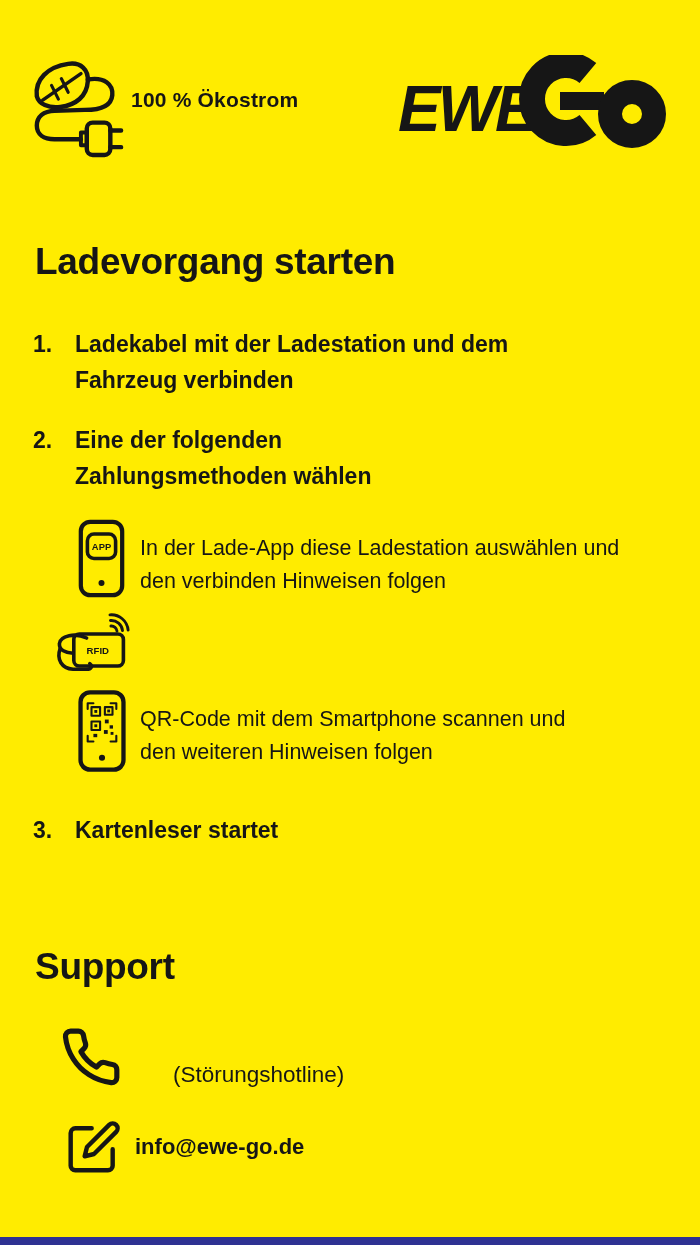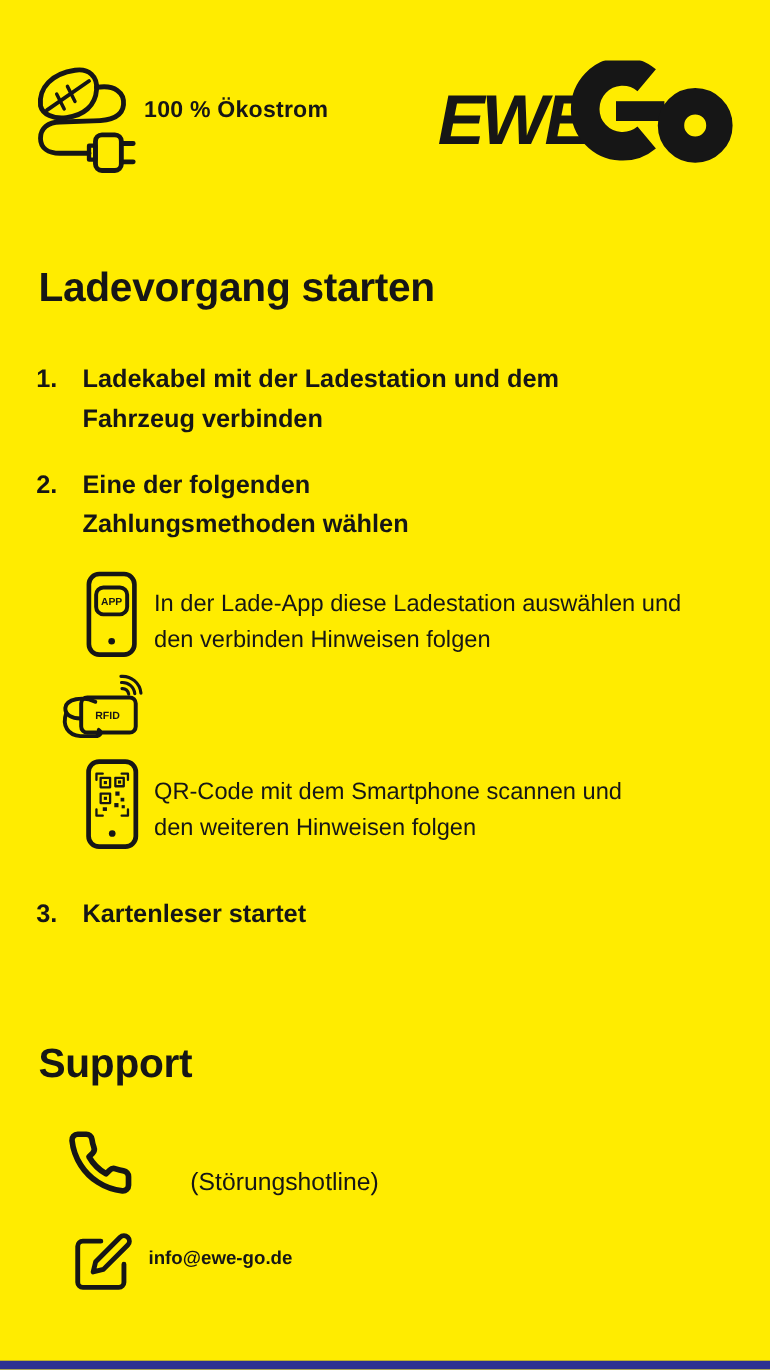--- a/index.html
+++ b/index.html
@@ -49,21 +49,21 @@
   .pm-rfid-icon{left:53px;top:611px;width:80px;height:70px;}
   .pm-rfid-text{left:140px;top:634px;max-width:520px;}
   .pm-qr-icon{left:77px;top:689px;width:50px;height:84px;}
   .pm-qr-text{left:140px;top:703px;max-width:460px;}
 
   
   .sup-phone-icon{left:60px;top:1026px;width:62px;height:62px;}
   .sup-phone-number{left:137px;top:1032px;font-size:22.5px;font-weight:800;}
   .sup-phone-label{left:137px;top:1062px;font-size:22.5px;font-weight:400;margin-left:36px;}
   .sup-mail-icon{left:66px;top:1116px;width:56px;height:62px;}
-  .sup-mail-text{left:135px;top:1134px;font-size:17px;font-weight:800;}
+  .sup-mail-text{left:135px;top:1134px;font-size:22px;font-weight:800;}
 
   .footer-bar{left:0;right:0;bottom:0;height:8px;background:var(--footer-bar);}
 </style>
 </head>
 <body>
 
 <div class="page">
 
   <svg class="abs eco-icon" viewBox="0 0 100 112" aria-hidden="true">
     <path class="stroke" stroke-width="4.5" d="M 9 47 C 7 30 20 17 41 14 C 54 12 62 20 61 32 C 60 47 49 56 33 58 C 21 59.5 11 55 9 47 Z"></path>

